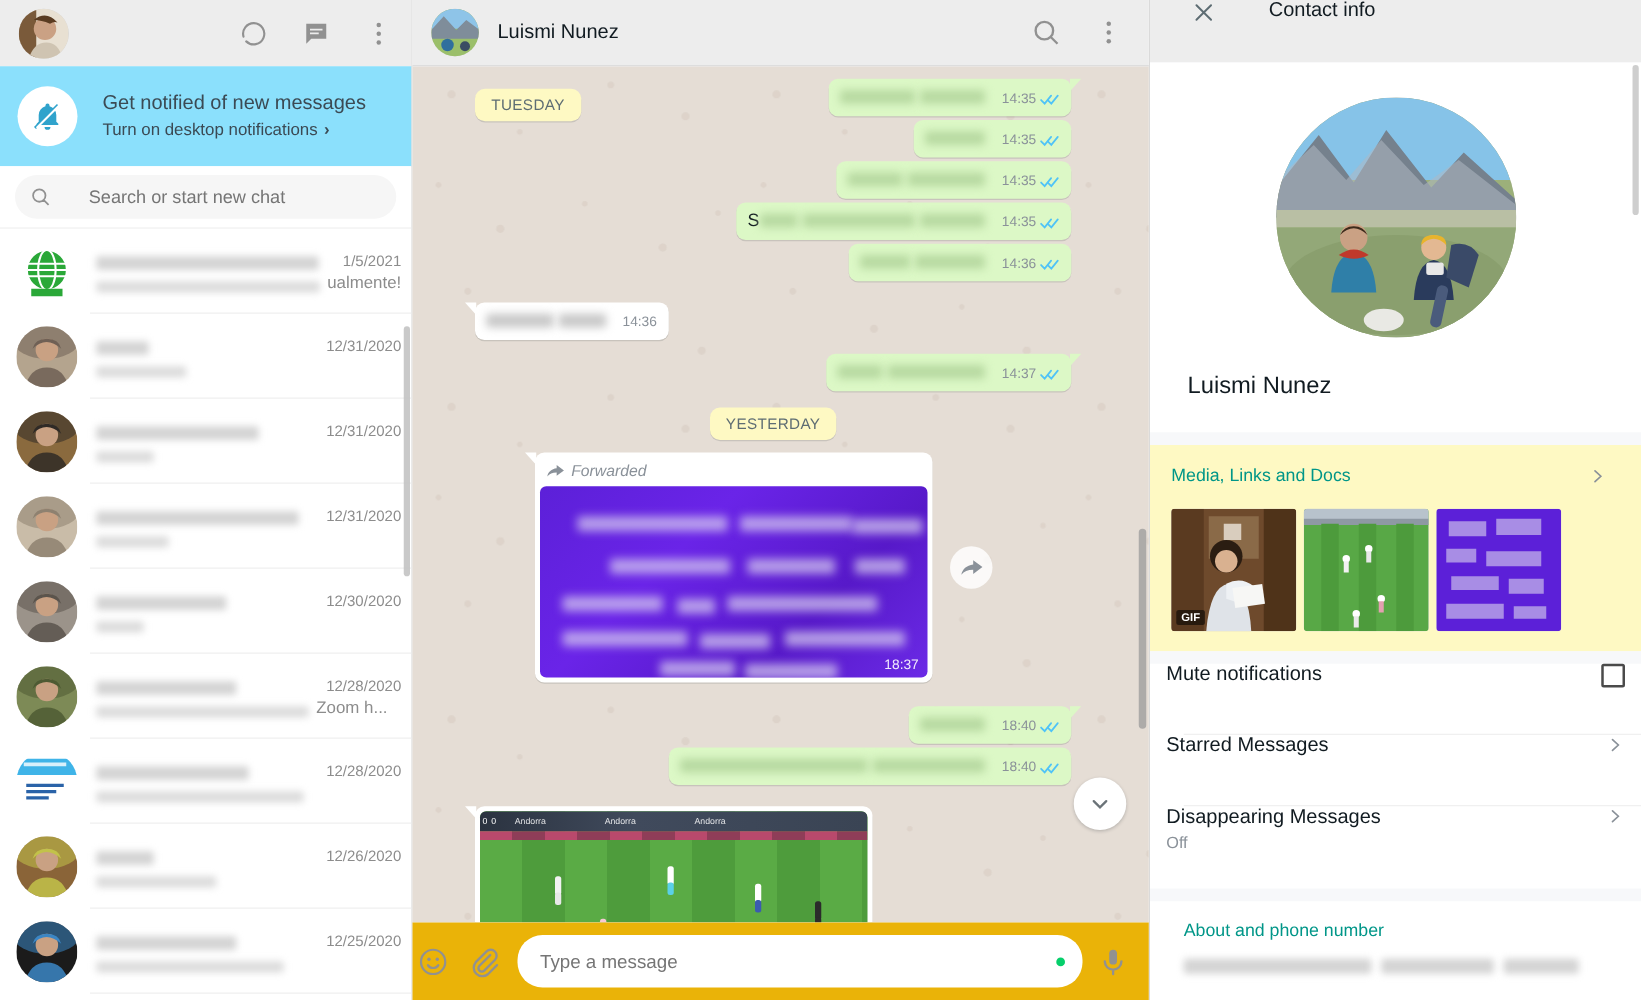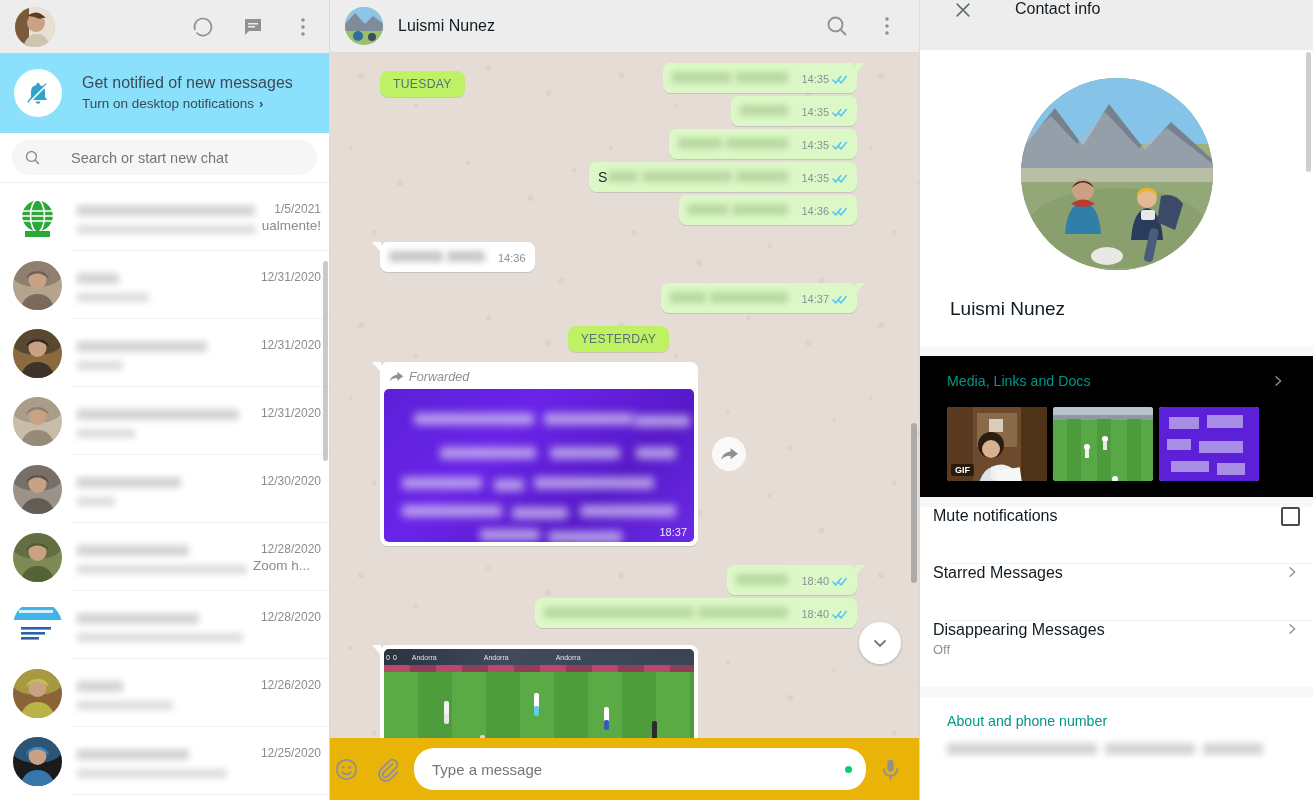--- a/index.html
+++ b/index.html
@@ -120,21 +120,21 @@
       radial-gradient(circle at 69% 77%, #d3c7bd 0 2px, transparent 2.5px),
       radial-gradient(circle at 89% 91%, #d3c7bd 0 3px, transparent 3.5px);
     background-size: 260px 250px; background-repeat: repeat;
   }
   .msgs-scroll {
     position: absolute; inset: 0; padding: 10px 62px 8px 50px;
     display: flex; flex-direction: column; overflow: hidden;
   }
   .divider-row { display: flex; justify-content: center; margin: 10px 0 10px; }
   .divider-pill {
-    background: #bef264; color: #5e6d73; font-size: 12.2px; letter-spacing: .3px;
+    background: #fef9c3; color: #5e6d73; font-size: 12.2px; letter-spacing: .3px;
     padding: 6px 13px; border-radius: 8px; box-shadow: 0 1px 0.5px rgba(11,20,26,.13);
   }
   .bubble-row { display: flex; margin-bottom: 3px; }
   .bubble-row.out { justify-content: flex-end; }
   .bubble-row.in { justify-content: flex-start; }
   .bubble {
     position: relative; border-radius: 7.5px; padding: 6px 9px 7px 9px;
     box-shadow: 0 1px 0.5px rgba(11,20,26,.13);
     display: flex; align-items: flex-end; max-width: 420px;
   }
@@ -252,29 +252,29 @@
   }
   .ci-photo {
     width: 192px; height: 192px; border-radius: 50%; overflow: hidden;
     position: relative; background: #cfd0d0;
   }
   .ci-name {
     margin-top: 28px; font-size: 19px; color: #111b21; align-self: flex-start;
     padding-left: 0; width: 100%;
   }
   .ci-gap { height: 10px; flex: 0 0 10px; background: #f7f8fa; }
-  .ci-media { background: #000000; padding: 17px 27px 16px 27px; flex: 0 0 auto; }
+  .ci-media { background: #fef9c3; padding: 17px 27px 16px 17px; flex: 0 0 auto; }
   .ci-media-head {
     display: flex; align-items: center; cursor: pointer;
   }
   .ci-link { color: #009688; font-size: 14.2px; }
   .ci-chevron { margin-left: auto; width: 16px; height: 16px; color: #8a9199; }
   .ci-thumbs { display: flex; gap: 6px; margin-top: 18px; }
   .ci-thumb {
-    width: 100px; height: 74px; border-radius: 3px; overflow: hidden;
+    width: 100px; height: 98px; border-radius: 3px; overflow: hidden;
     position: relative; cursor: pointer; background: #ddd;
   }
   .gif-badge {
     position: absolute; left: 4px; bottom: 5px; background: rgba(0,0,0,.55);
     color: #fff; font-size: 9px; font-weight: bold; padding: 1px 4px; border-radius: 2px;
   }
   .ci-rows { background: #fff; flex: 0 0 auto; }
   .ci-row {
     height: 57px; display: flex; align-items: flex-start; padding: 0 13px;
     position: relative; cursor: pointer;
@@ -676,21 +676,21 @@
   <path fill="none" stroke="currentColor" stroke-width="1.6" stroke-linecap="round" d="M1 6.6 4.2 9.8 10 2.6"></path>
   <path fill="none" stroke="currentColor" stroke-width="1.6" stroke-linecap="round" d="M7 6.6 10.2 9.8 16 2.6"></path>
 </svg>
       </div>
     </div>
             </div>
           </div>
           <div class="divider-row">
   <div class="divider-pill">YESTERDAY</div>
 </div>
-          <div class="bubble-row in" style="position:relative;">
+          <div class="bubble-row in" style="position:relative;margin-left:48px;">
   <div class="media-bubble bubble-tail-in">
     <div class="fwd-label">
       <svg width="15" height="12" viewBox="0 0 18 14">
         <path fill="currentColor" d="M10 1v3.2C5 4.8 1.8 7.8 1 12c2-2.6 4.9-3.8 9-3.8V11.4L17 6.2z"></path>
       </svg>
       <span>Forwarded</span>
     </div>
     <div class="purple-img">
       <div class="pl" style="left:30px;top:24px;width:120px;height:12px;"></div>
                 <div class="pl" style="left:160px;top:24px;width:90px;height:12px;"></div>

